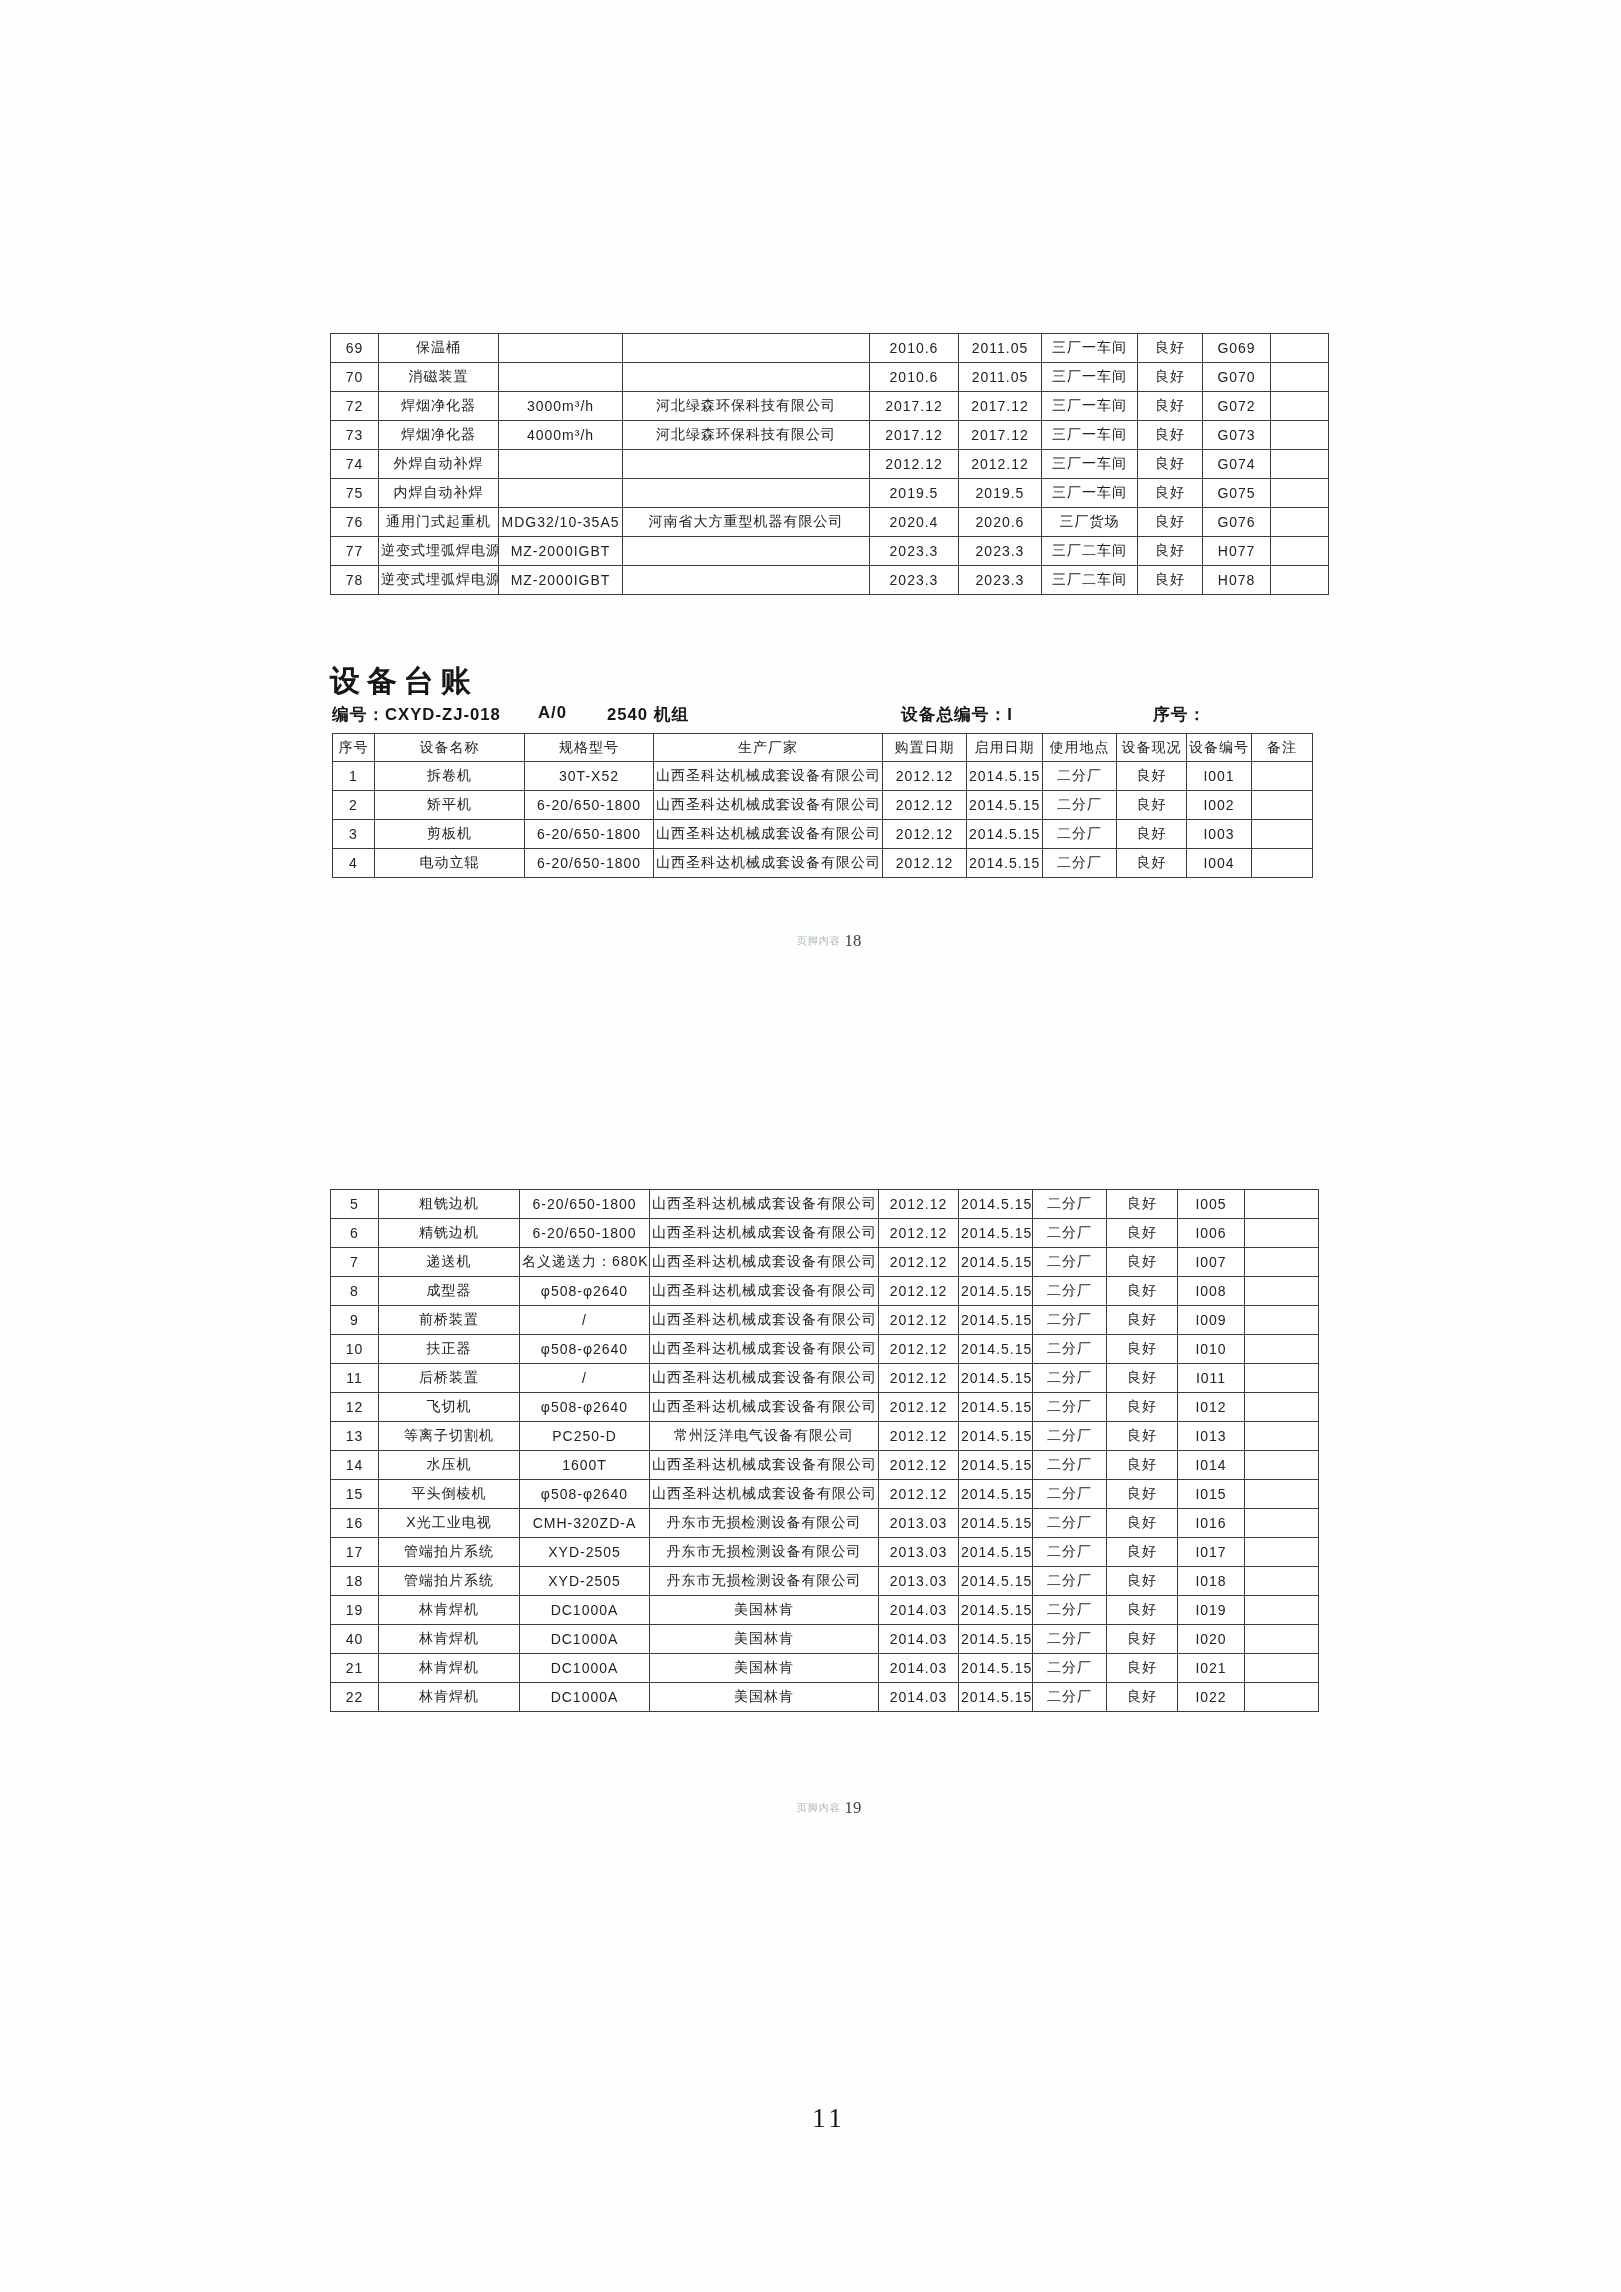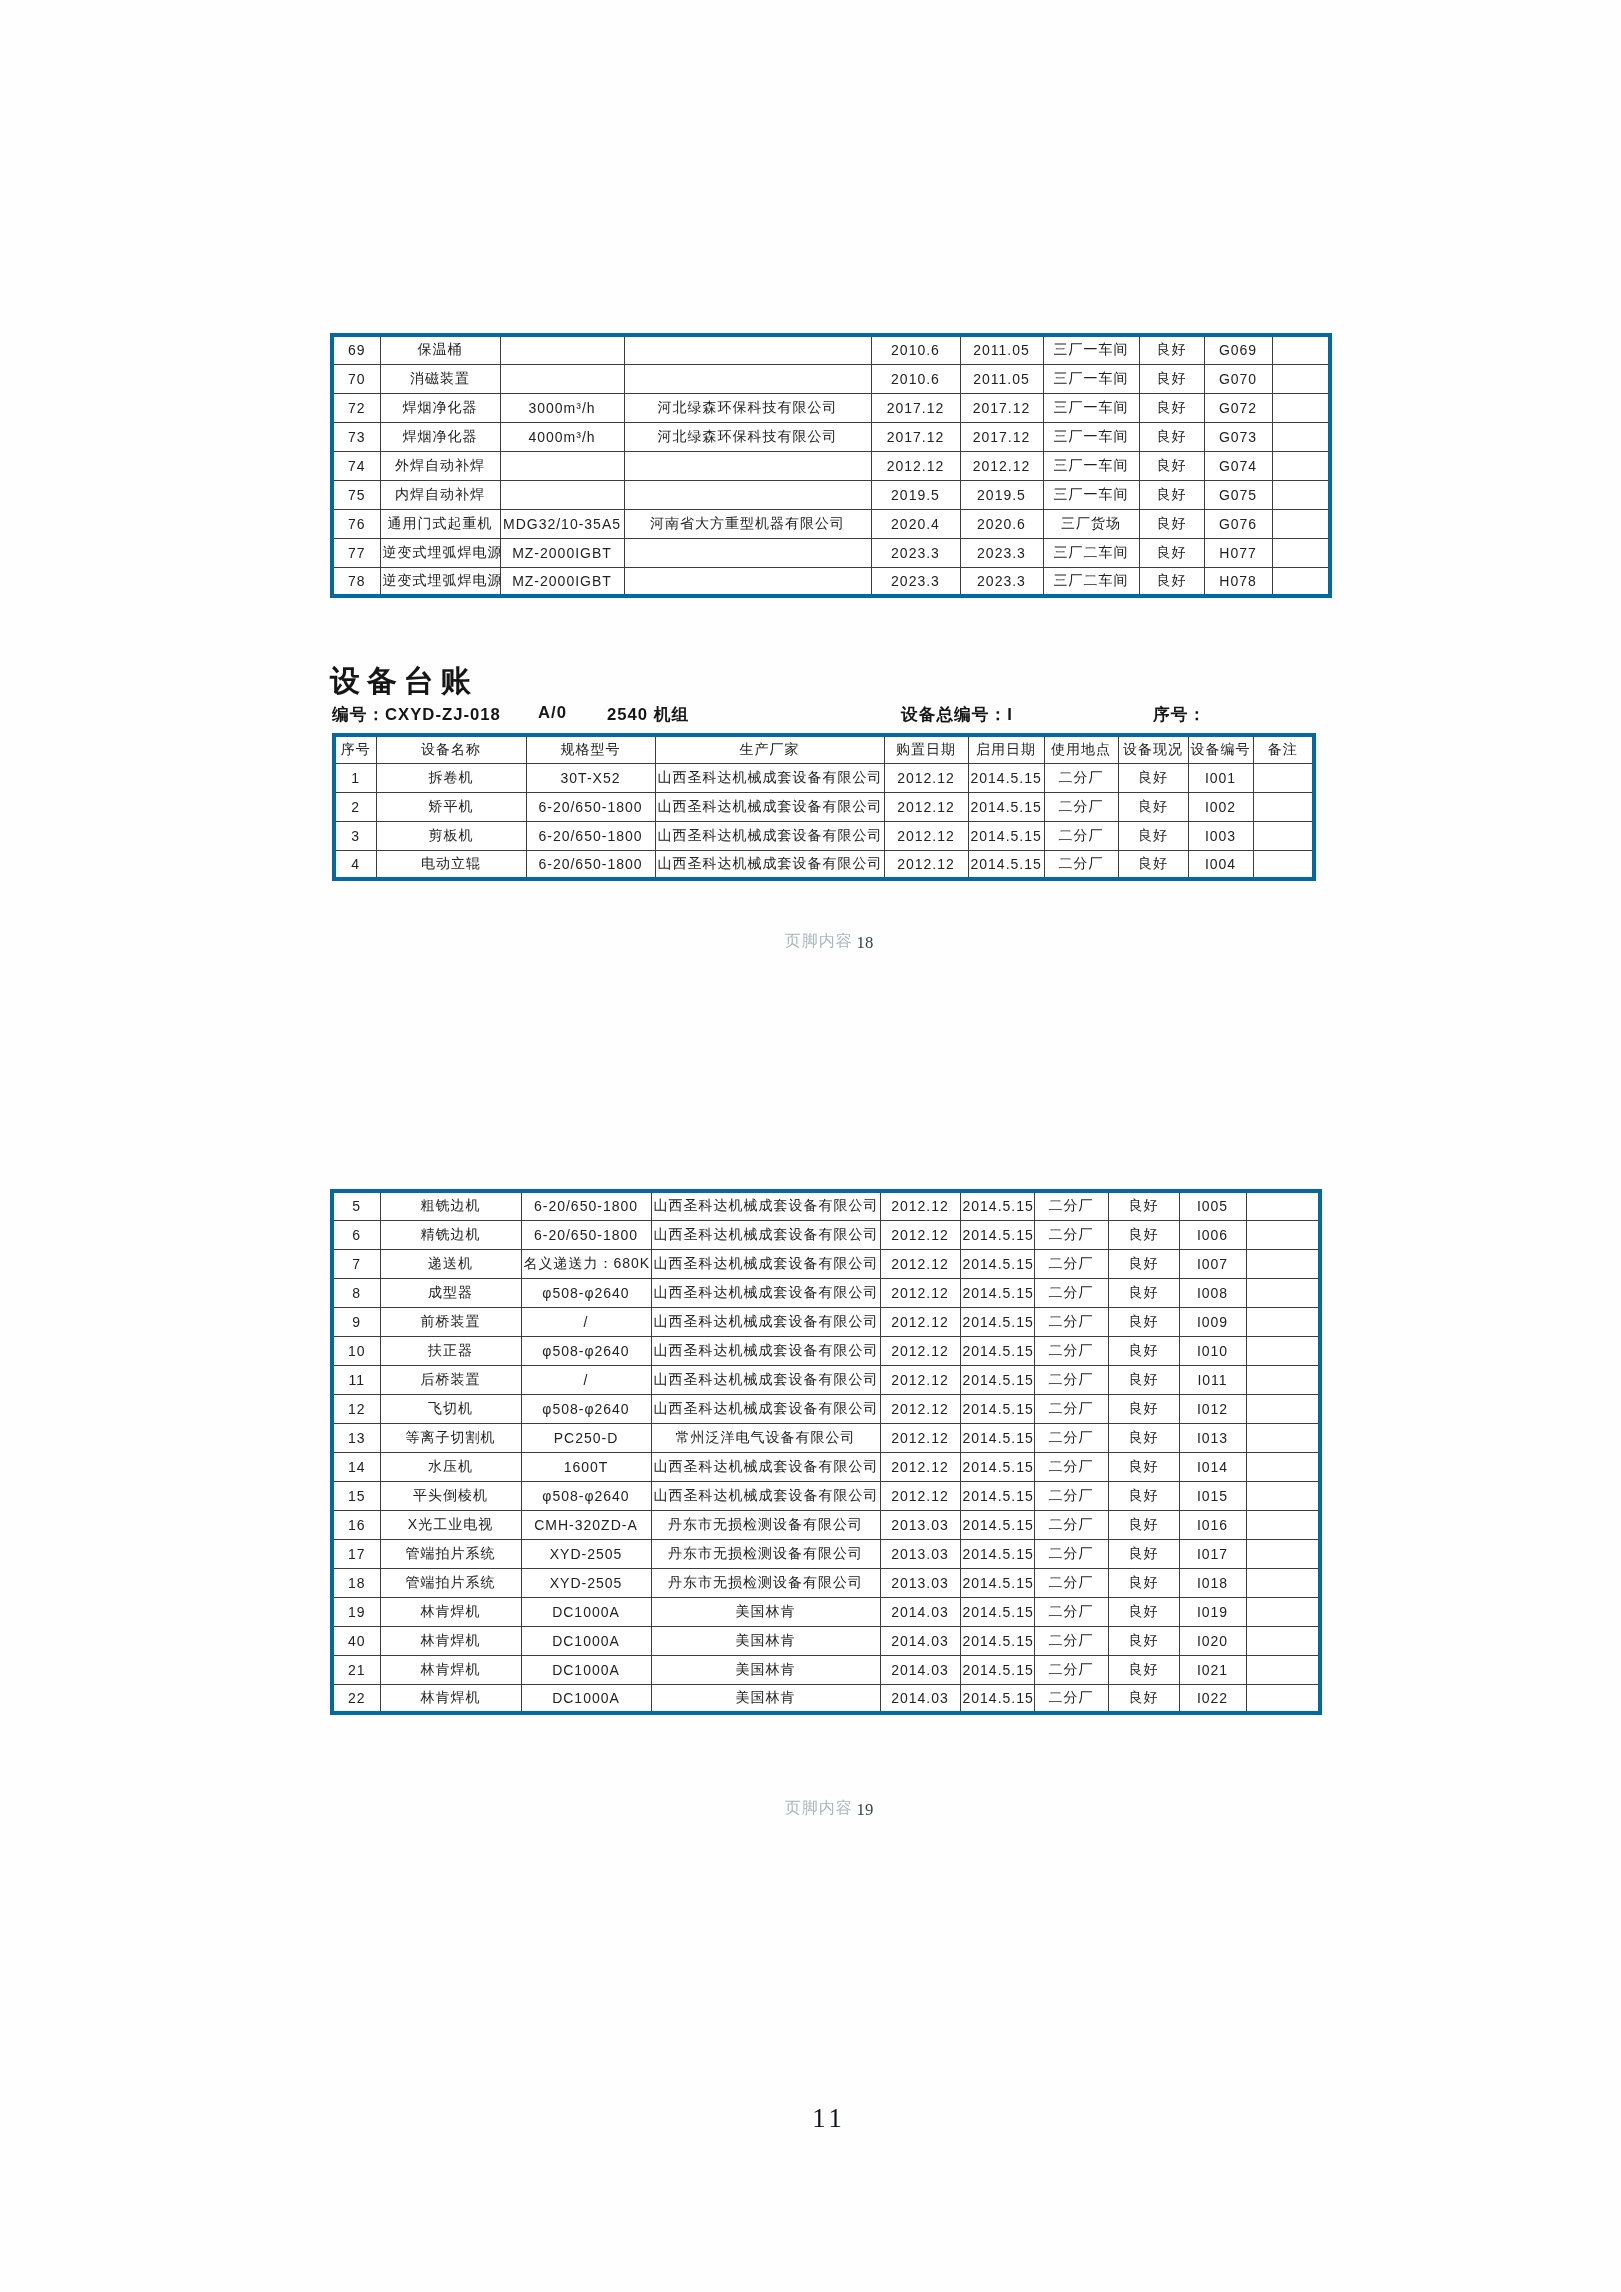--- a/index.html
+++ b/index.html
@@ -1,21 +1,21 @@
 <!DOCTYPE html>
 <html><head>
 <meta charset="utf-8">
 <style>
   html,body{margin:0;padding:0;}
   body{
     width:1621px;height:2293px;background:#fefefe;position:relative;
     font-family:"Liberation Sans","DejaVu Sans",sans-serif;color:#1e1e1e;
   }
   .sheet{position:absolute;inset:0;}
-  table{border-collapse:collapse;table-layout:fixed;position:absolute;border:4px solid #0369a1;background:#fff;}
+  table{border-collapse:collapse;table-layout:fixed;position:absolute;border:1px solid #0369a1;background:#fff;}
   td,th{
     border:1px solid #3d3d3d;text-align:center;vertical-align:middle;
     font-size:14px;font-weight:normal;letter-spacing:1px;padding:0 2px;
     overflow:hidden;white-space:nowrap;color:#222;
   }
   #t1{left:330px;top:333px;width:998px;}
   #t1 tr{height:29px;}
   #t2{left:332px;top:733px;width:980px;}
   #t2 thead tr{height:28px;}
   #t2 tbody tr{height:29px;}
@@ -28,21 +28,21 @@
   .meta-line{position:absolute;left:332px;top:703px;width:980px;height:25.5px;font-size:16.7px;color:#161616;font-weight:bold;}
   .meta-line span{position:absolute;top:0;white-space:nowrap;letter-spacing:1px;}
   .meta-doc-no{left:0;}
   .meta-rev{left:206px;}
   .meta-unit{left:275px;}
   .meta-total{left:569px;}
   .meta-serial{left:821px;}
   .page-footer{position:absolute;left:330px;width:998px;text-align:center;white-space:nowrap;}
   .page-footer.f18{top:931px;}
   .page-footer.f19{top:1798px;}
-  .footer-label{font-size:16px;color:#a7b6bf;letter-spacing:1px;margin-right:3.9px;vertical-align:2px;}
+  .footer-label{font-size:10px;color:#a7b6bf;letter-spacing:1px;margin-right:3.9px;vertical-align:2px;}
   .footer-num{font-family:"Liberation Serif","DejaVu Serif",serif;font-size:16.7px;color:#34434e;}
   .page-number{
     position:absolute;left:330px;top:2103px;width:998px;text-align:center;
     font-family:"Liberation Serif","DejaVu Serif",serif;font-size:26.5px;letter-spacing:3.9px;color:#14141f;
   }
 </style>
 </head>
 <body>
 
 <div class="sheet">

